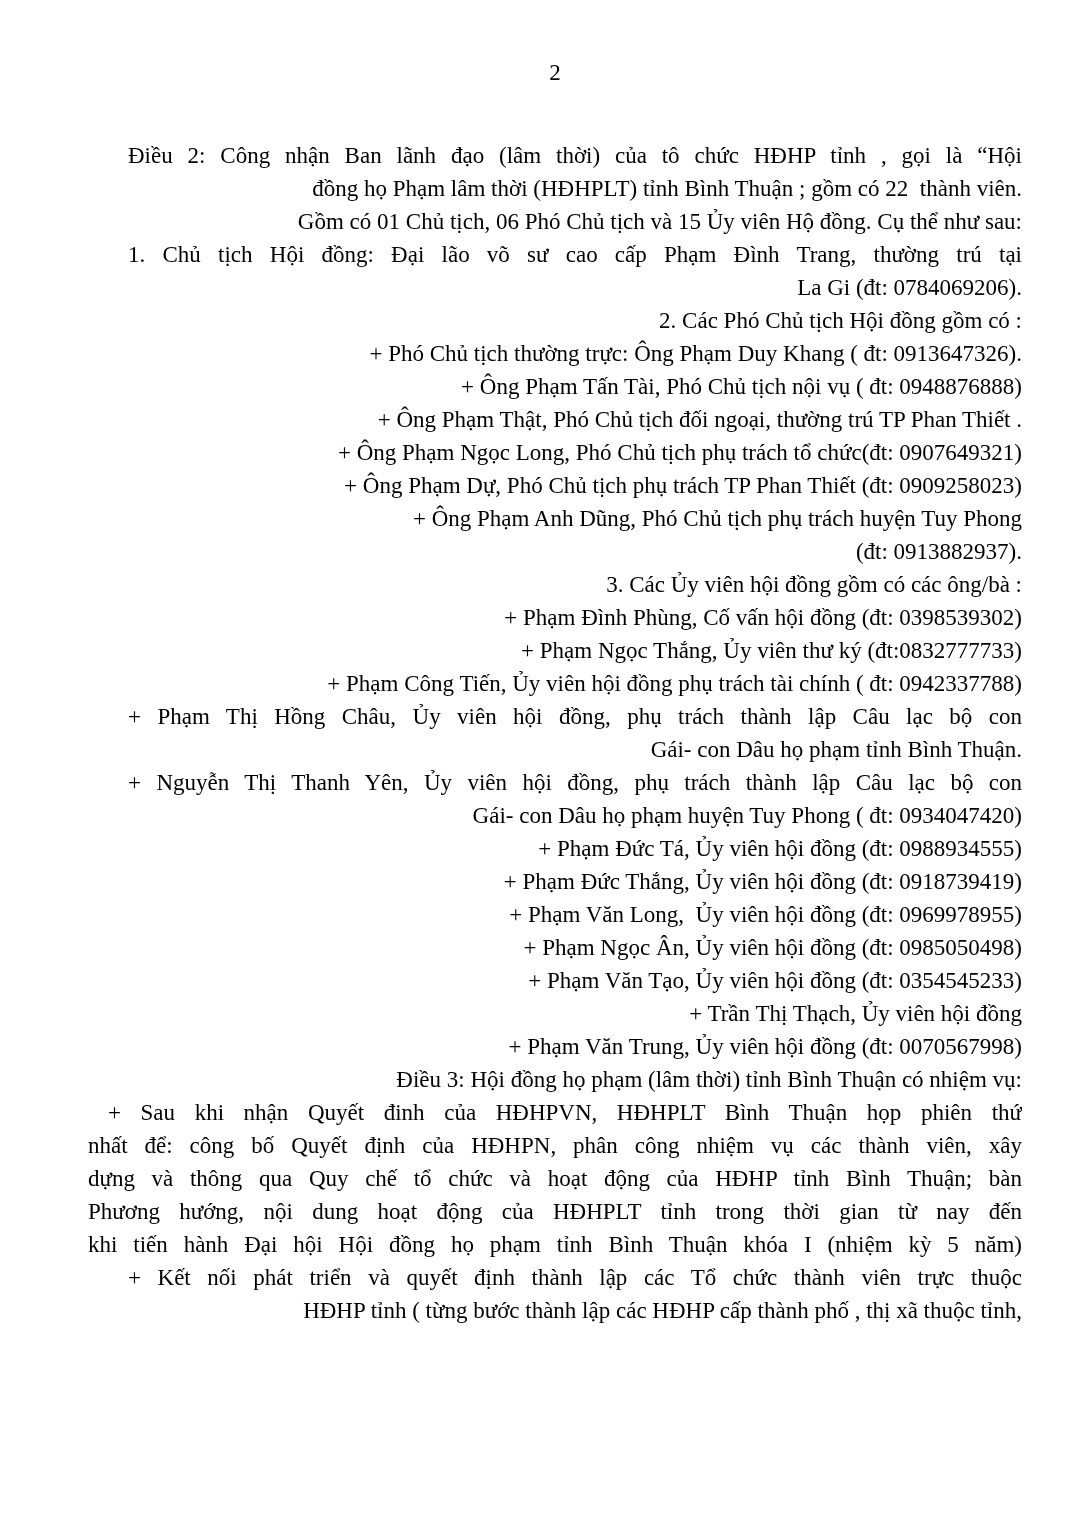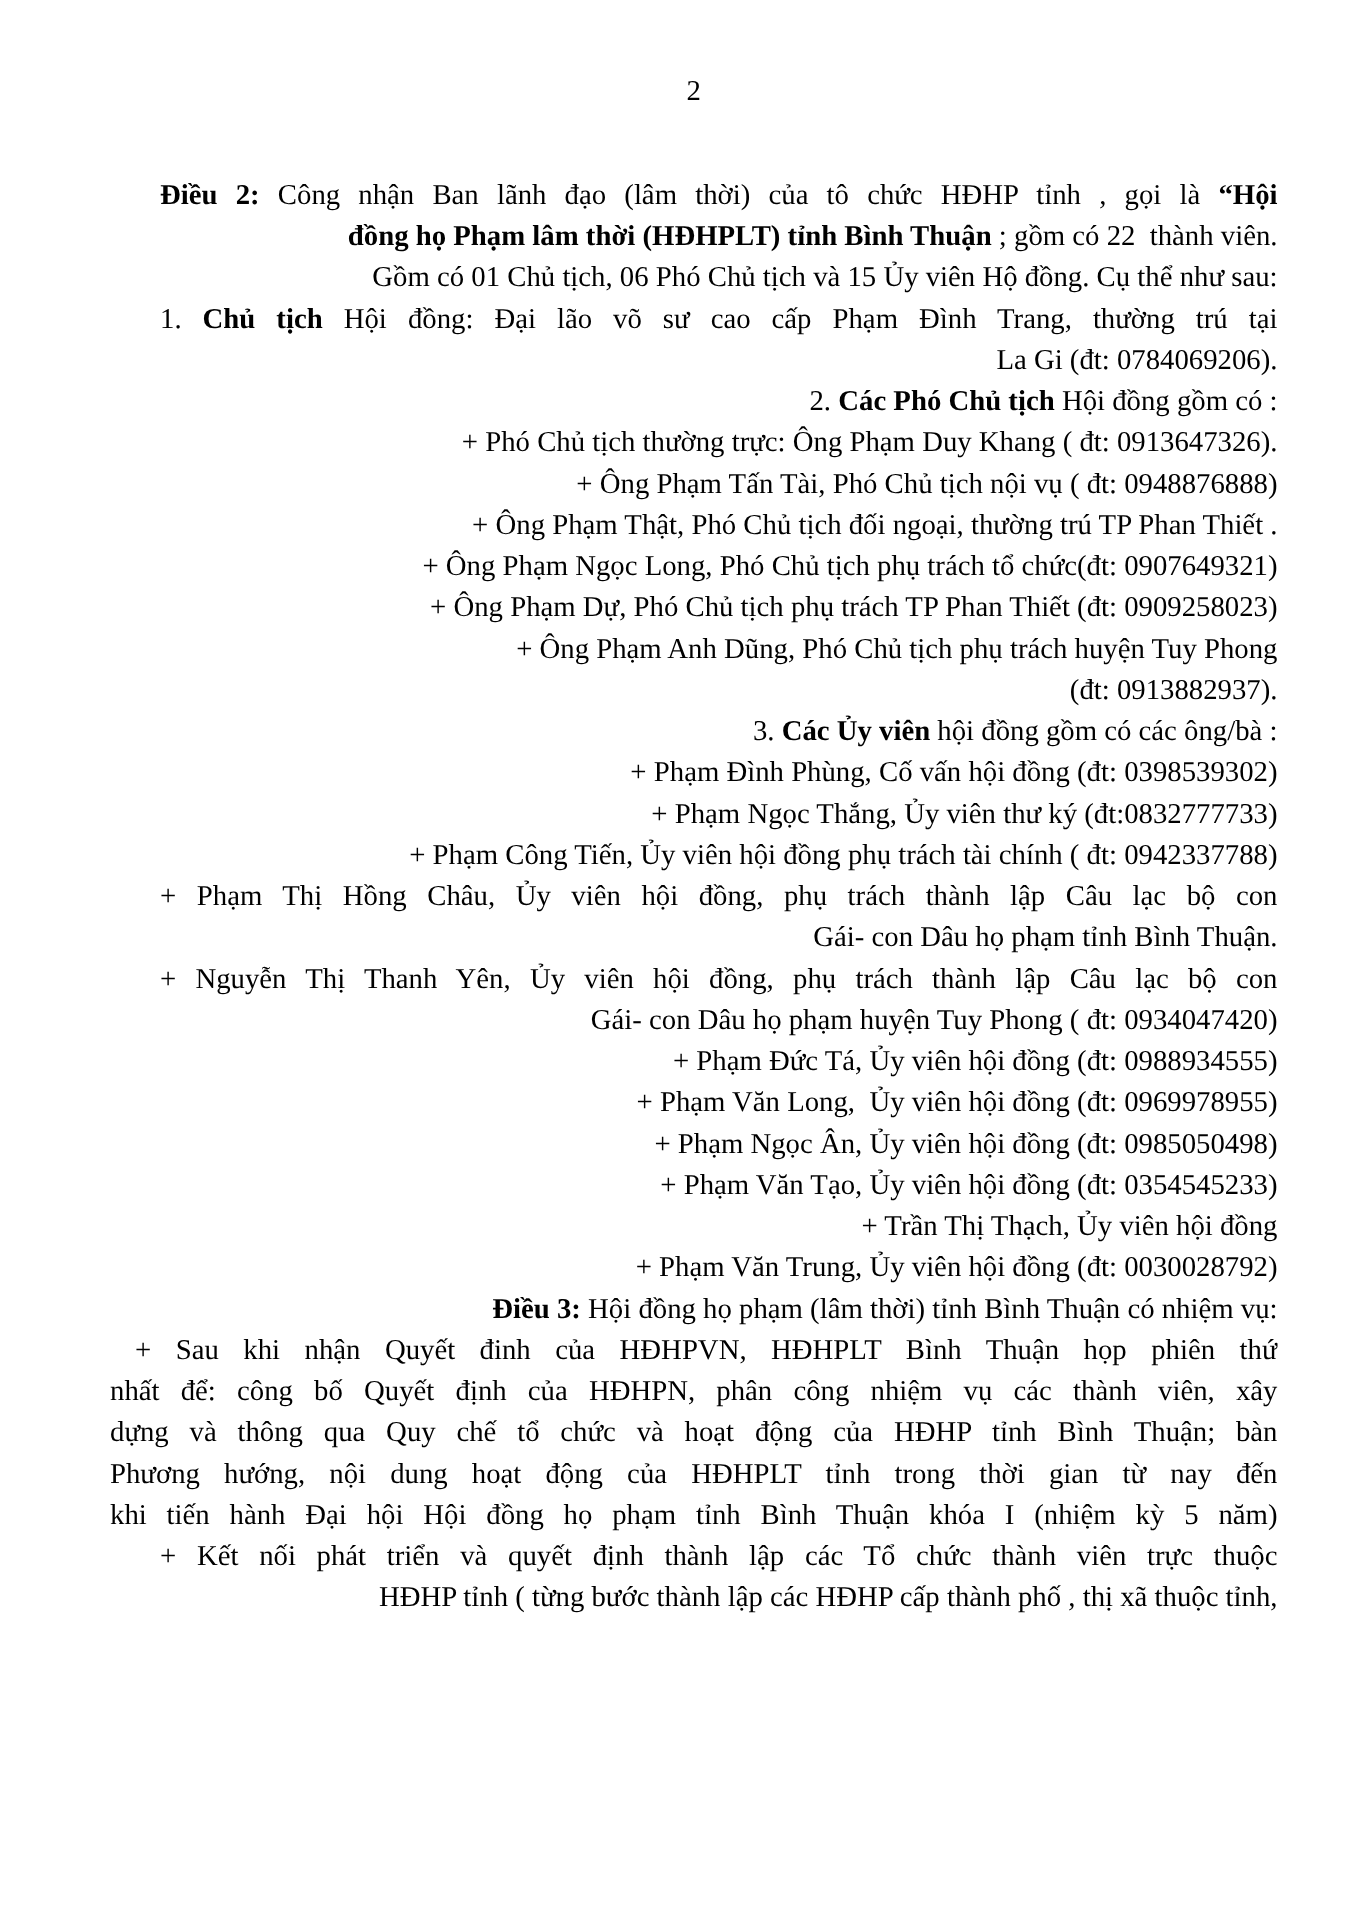--- a/index.html
+++ b/index.html
@@ -35,21 +35,21 @@
     white-space: pre-wrap;
     text-align: right;
   }
   .line.first { padding-left: 40px; }
   .line.small { padding-left: 20px; }
   .line.j {
     white-space: normal;
     text-align: justify;
     text-align-last: justify;
   }
-  .b { font-weight: bold; }
+  .b { font-weight: normal; }
 </style>
 </head>
 <body>
 
 <div class="page">
   <div class="pagenum">2</div>
   <div class="doc-body">
       <div class="line first j"><span class="b">Điều 2:</span><span> Công nhận Ban lãnh đạo (lâm thời) của tô chức HĐHP tỉnh , gọi là </span><span class="b">“Hội</span></div>
       <div class="line"><span class="b">đồng họ Phạm lâm thời (HĐHPLT) tỉnh Bình Thuận</span><span> ; gồm có 22  thành viên.</span></div>
       <div class="line first"><span> Gồm có 01 Chủ tịch, 06 Phó Chủ tịch và 15 Ủy viên Hộ đồng. Cụ thể như sau:</span></div>
@@ -65,25 +65,26 @@
       <div class="line"><span>(đt: 0913882937).</span></div>
       <div class="line first"><span>3. </span><span class="b">Các Ủy viên</span><span> hội đồng gồm có các ông/bà :</span></div>
       <div class="line first"><span>+ Phạm Đình Phùng, Cố vấn hội đồng (đt: 0398539302)</span></div>
       <div class="line first"><span>+ Phạm Ngọc Thắng, Ủy viên thư ký (đt:0832777733)</span></div>
       <div class="line first"><span>+ Phạm Công Tiến, Ủy viên hội đồng phụ trách tài chính ( đt: 0942337788)</span></div>
       <div class="line first j"><span>+ Phạm Thị Hồng Châu, Ủy viên hội đồng, phụ trách thành lập Câu lạc bộ con</span></div>
       <div class="line"><span>Gái- con Dâu họ phạm tỉnh Bình Thuận.</span></div>
       <div class="line first j"><span>+ Nguyễn Thị Thanh Yên, Ủy viên hội đồng, phụ trách thành lập Câu lạc bộ con</span></div>
       <div class="line"><span>Gái- con Dâu họ phạm huyện Tuy Phong ( đt: 0934047420)</span></div>
       <div class="line first"><span>+ Phạm Đức Tá, Ủy viên hội đồng (đt: 0988934555)</span></div>
+      <div class="line first"><span>+ Phạm Đức Thắng, Ủy viên hội đồng (đt: 0918739419)</span></div>
       <div class="line first"><span>+ Phạm Văn Long,  Ủy viên hội đồng (đt: 0969978955)</span></div>
       <div class="line first"><span>+ Phạm Ngọc Ân, Ủy viên hội đồng (đt: 0985050498)</span></div>
       <div class="line first"><span>+ Phạm Văn Tạo, Ủy viên hội đồng (đt: 0354545233)</span></div>
       <div class="line first"><span>+ Trần Thị Thạch, Ủy viên hội đồng</span></div>
-      <div class="line first"><span>+ Phạm Văn Trung, Ủy viên hội đồng (đt: 0030028792)</span></div>
+      <div class="line first"><span>+ Phạm Văn Trung, Ủy viên hội đồng (đt: 0070567998)</span></div>
       <div class="line first"><span class="b">Điều 3:</span><span> Hội đồng họ phạm (lâm thời) tỉnh Bình Thuận có nhiệm vụ:</span></div>
       <div class="line small j"><span>+ Sau khi nhận Quyết đinh của HĐHPVN, HĐHPLT Bình Thuận họp phiên thứ</span></div>
       <div class="line j"><span>nhất để: công bố Quyết định của HĐHPN, phân công nhiệm vụ các thành viên, xây</span></div>
       <div class="line j"><span>dựng và thông qua Quy chế tổ chức và hoạt động của HĐHP tỉnh Bình Thuận; bàn</span></div>
       <div class="line j"><span>Phương hướng, nội dung hoạt động của HĐHPLT tỉnh trong thời gian từ nay đến</span></div>
       <div class="line j"><span>khi tiến hành Đại hội Hội đồng họ phạm tỉnh Bình Thuận khóa I (nhiệm kỳ 5 năm)</span></div>
       <div class="line first j"><span>+ Kết nối phát triển và quyết định thành lập các Tổ chức thành viên trực thuộc</span></div>
       <div class="line"><span>HĐHP tỉnh ( từng bước thành lập các HĐHP cấp thành phố , thị xã thuộc tỉnh,</span></div>
     </div>
 </div>

